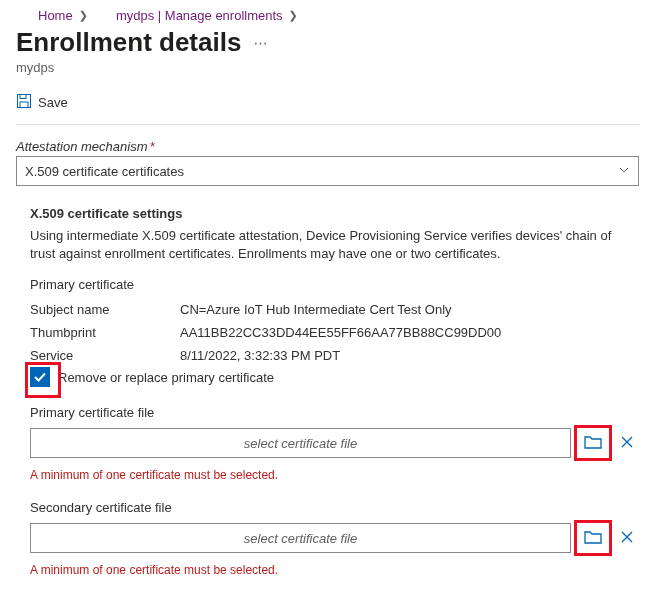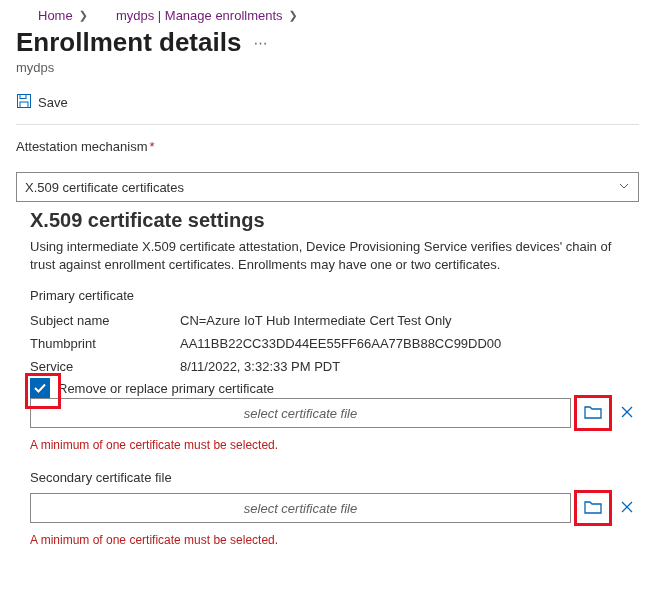--- a/index.html
+++ b/index.html
@@ -58,39 +58,40 @@
     .save-row svg { width: 16px; height: 16px; }
     .divider {
       border: none;
       border-top: 1px solid #e1dfdd;
       margin-top: 12px;
     }
     .field-block { margin-top: 14px; }
     .field-label {
       font-size: 13px;
       color: #323130;
-      margin-bottom: 18px;
+      margin-bottom: 2px;
+      font-style: italic;
     }
     .req { color: #a4262c; margin-left: 2px; }
     .select-row {
       border: 1px solid #8a8886;
       display: flex;
       align-items: center;
       height: 30px;
       padding: 0 8px;
       background: #fff;
       cursor: pointer;
     }
     .select-row .value { flex: 1; font-size: 13px; }
     .chev { width: 12px; height: 12px; }
     .indented { margin-left: 14px; }
     .section-heading {
       font-weight: 600;
-      font-size: 20px;
-      margin-top: 7px;
+      font-size: 13px;
+      margin-top: 20px;
       margin-bottom: 6px;
     }
     .section-desc {
       font-size: 13px;
       color: #323130;
       line-height: 1.4;
       max-width: 600px;
     }
     .sub-heading {
       font-size: 13px;
@@ -249,20 +250,21 @@
 
   <div class="checkbox-row checkbox-highlight">
     <div class="checkbox-box">
       <svg viewBox="0 0 14 14" fill="none" stroke="#fff" stroke-width="2">
           <polyline points="2,7 5.5,10.5 12,3.5"></polyline>
         </svg>
     </div>
     <span>Remove or replace primary certificate</span>
   </div>
 
+  <div class="file-label">Primary certificate file</div>
   <div class="file-row">
     <div class="file-input">
       <span class="placeholder">select certificate file</span>
     </div>
     <div class="folder-btn highlight-red">
       <span>
         <svg viewBox="0 0 20 20" fill="none" stroke="#0067b8" stroke-width="1.3">
             <path d="M2 5 h5 l2 2 h9 v9 h-16 z"></path>
           </svg>
       </span>

